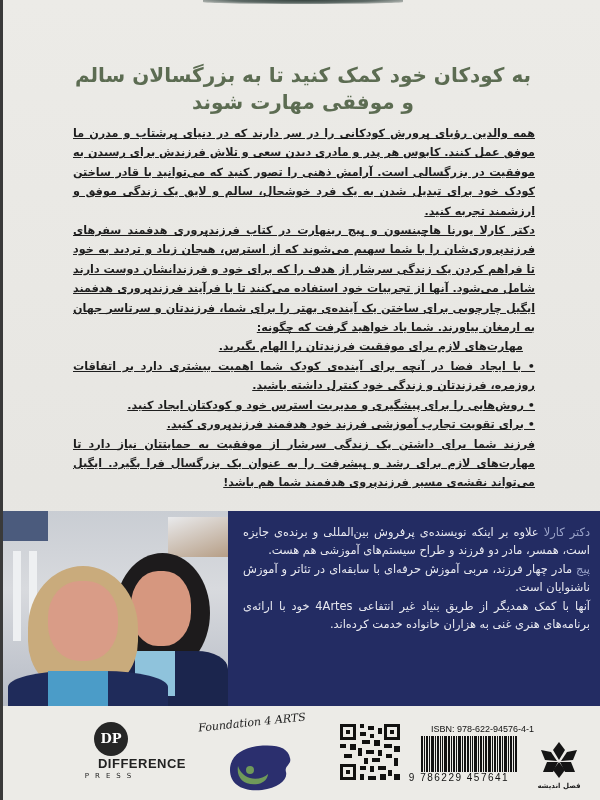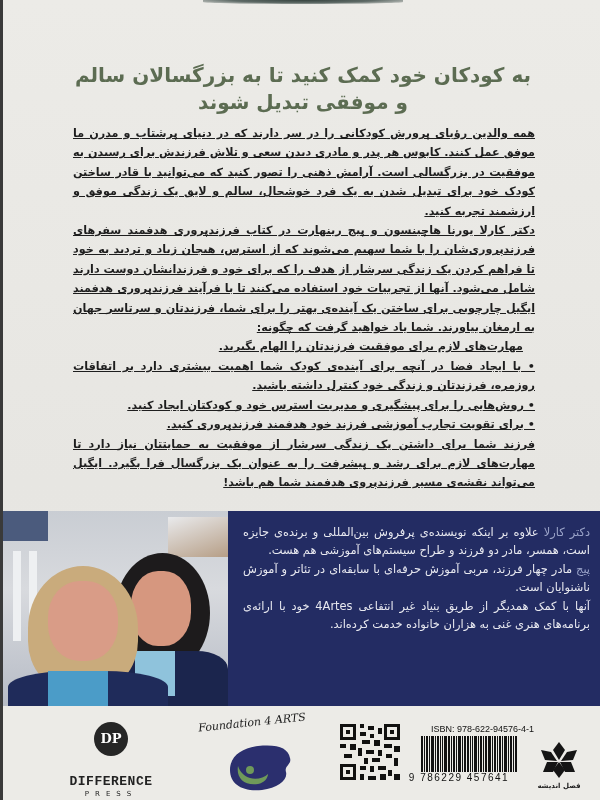--- a/index.html
+++ b/index.html
@@ -61,21 +61,21 @@
     .bottom {
       position: absolute; left: 3px; top: 706px; width: 597px; height: 94px;
       background: #ecebe7;
     }
     .dp-logo { position: absolute; left: 36px; top: 722px; width: 150px; height: 60px; text-align: center; }
     .dp-circle {
       width: 34px; height: 34px; border-radius: 50%; background: #262626;
       margin: 0 auto; color: #fff; font-family: "DejaVu Serif", serif; font-weight: bold;
       font-size: 13px; line-height: 34px;
     }
-    .dp-name { font-family: Liberation Mono, monospace; font-weight: bold; font-size: 13px; color: #222; letter-spacing: 0.5px; margin-top: 18px; }
+    .dp-name { font-family: Liberation Sans, sans-serif; font-weight: bold; font-size: 13px; color: #222; letter-spacing: 0.5px; margin-top: 0; text-align: right; }
     .dp-sub { font-family: "DejaVu Sans", sans-serif; font-size: 7px; color: #222; letter-spacing: 6px; margin-top: 1px; }
     .fa-logo { position: absolute; left: 190px; top: 714px; width: 135px; height: 82px; }
     .fa-title { position: absolute; left: 8px; top: 2px; font-family: "DejaVu Serif", serif; font-style: italic; font-size: 11px; color: #1a1a1a; transform: rotate(-6deg); white-space: nowrap; }
     .fa-palette { position: absolute; left: 38px; top: 30px; width: 68px; height: 48px; }
     .qr { position: absolute; left: 340px; top: 724px; width: 60px; height: 56px; }
     .isbn-block { position: absolute; left: 404px; top: 724px; width: 130px; height: 60px; }
     .isbn-label { font-family: "Liberation Sans", sans-serif; font-size: 9px; color: #111; text-align: right; white-space: nowrap; }
     .barcode { display: flex; height: 36px; margin-top: 2px; align-items: stretch; justify-content: center; }
     .barcode span { display: block; background: #111; margin-right: 1px; }
     .isbn-digits { font-family: "Liberation Sans", sans-serif; font-size: 10px; color: #111; letter-spacing: 1.5px; text-align: center; margin-top: 0px; white-space: nowrap; position: relative; left: -10px; }
@@ -83,21 +83,21 @@
     .pub-name { font-size: 7px; color: #222; font-weight: bold; direction: rtl; margin-top: -2px; }
   </style>
 </head>
 <body>
 
 <div class="cover">
   <div class="top-shadow"></div>
 
   <div class="headline">
     <div>به کودکان خود کمک کنید تا به بزرگسالان سالم</div>
-    <div>و موفقی تبدیل شوند</div>
+    <div>و موفقی مهارت شوند</div>
   </div>
 
   <div class="body-text">
     <p>همه والدین رؤیای پرورش کودکانی را در سر دارند که در دنیای پرشتاب و مدرن ما موفق عمل کنند. کابوس هر پدر و مادری دیدن سعی و تلاش فرزندش برای رسیدن به موفقیت در بزرگسالی است. آرامش ذهنی را تصور کنید که می‌توانید با قادر ساختن کودک خود برای تبدیل شدن به یک فرد خوشحال، سالم و لایق یک زندگی موفق و ارزشمند تجربه کنید.</p>
     <p>دکتر کارلا یورنا هاچینسون و پیج رینهارت در کتاب فرزندپروری هدفمند سفرهای فرزندپروری‌شان را با شما سهیم می‌شوند که از استرس، هیجان زیاد و تردید به خود تا فراهم کردن یک زندگی سرشار از هدف را که برای خود و فرزندانشان دوست دارند شامل می‌شود. آنها از تجربیات خود استفاده می‌کنند تا با فرآیند فرزندپروری هدفمند ایگیل چارچوبی برای ساختن یک آینده‌ی بهتر را برای شما، فرزندتان و سرتاسر جهان به ارمغان بیاورند. شما یاد خواهید گرفت که چگونه:</p>
     <p class="intro">مهارت‌های لازم برای موفقیت فرزندتان را الهام بگیرید.</p>
     <p class="bullet">• با ایجاد فضا در آنچه برای آینده‌ی کودک شما اهمیت بیشتری دارد بر اتفاقات روزمره، فرزندتان و زندگی خود کنترل داشته باشید.</p>
     <p class="bullet">• روش‌هایی را برای پیشگیری و مدیریت استرس خود و کودکتان ایجاد کنید.</p>
     <p class="bullet">• برای تقویت تجارب آموزشی فرزند خود هدفمند فرزندپروری کنید.</p>
     <p>فرزند شما برای داشتن یک زندگی سرشار از موفقیت به حمایتتان نیاز دارد تا مهارت‌های لازم برای رشد و پیشرفت را به عنوان یک بزرگسال فرا بگیرد. ایگیل می‌تواند نقشه‌ی مسیر فرزندپروی هدفمند شما هم باشد!</p>

